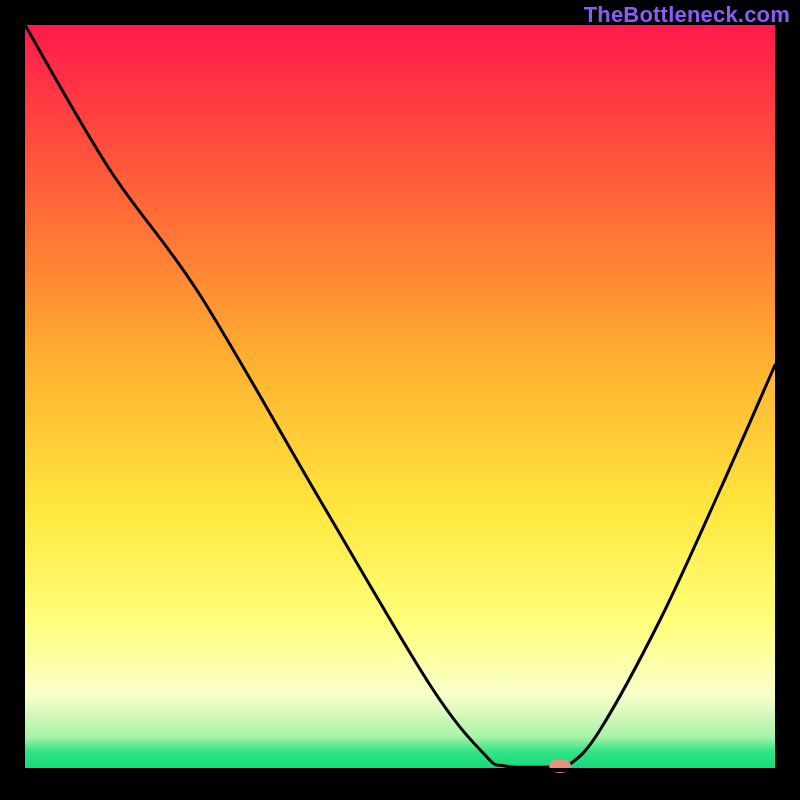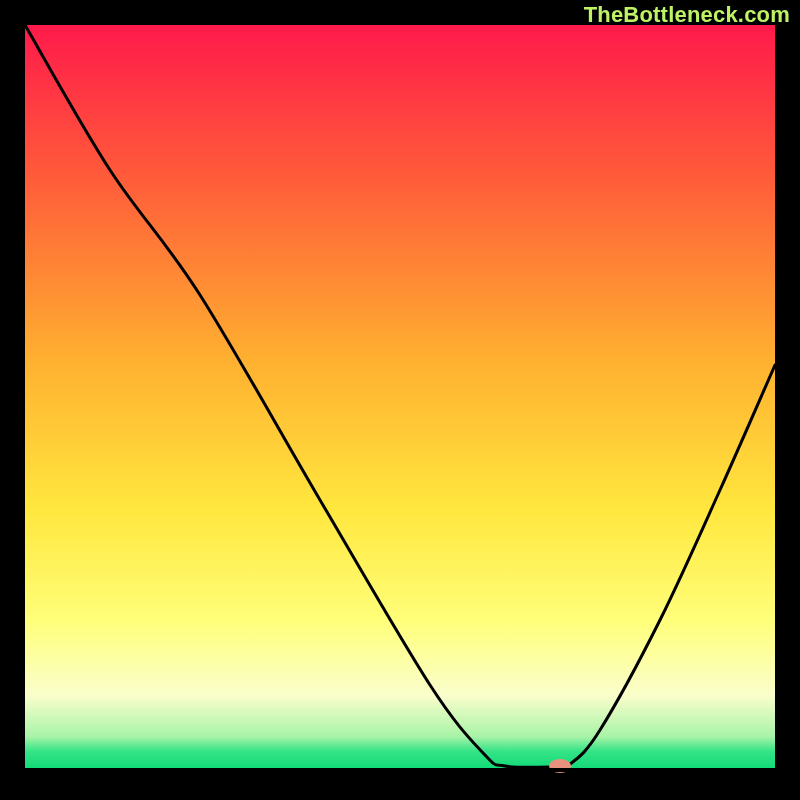--- a/index.html
+++ b/index.html
@@ -16,21 +16,21 @@
     height: 800px;
     background: #000;
   }
   .watermark {
     position: absolute;
     top: 2px;
     right: 10px;
     font-family: Arial, Helvetica, sans-serif;
     font-size: 22px;
     font-weight: 600;
-    color: #bef264;
+    color: #8b5cf6;
     letter-spacing: 0.2px;
   }
   svg.plot {
     position: absolute;
     left: 0;
     top: 0;
   }
 </style>
 </head>
 <body>

